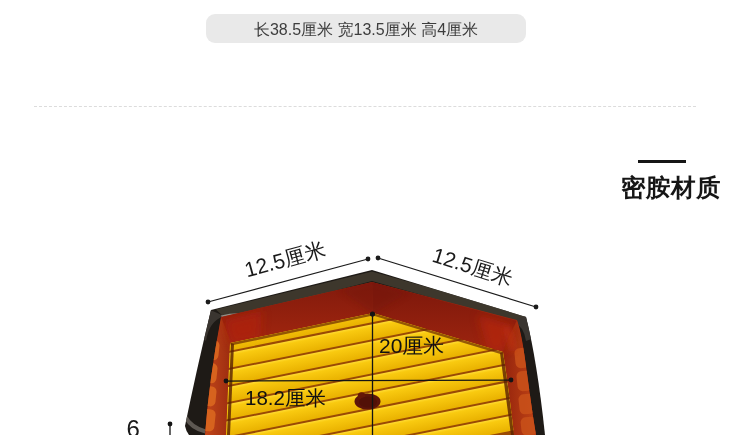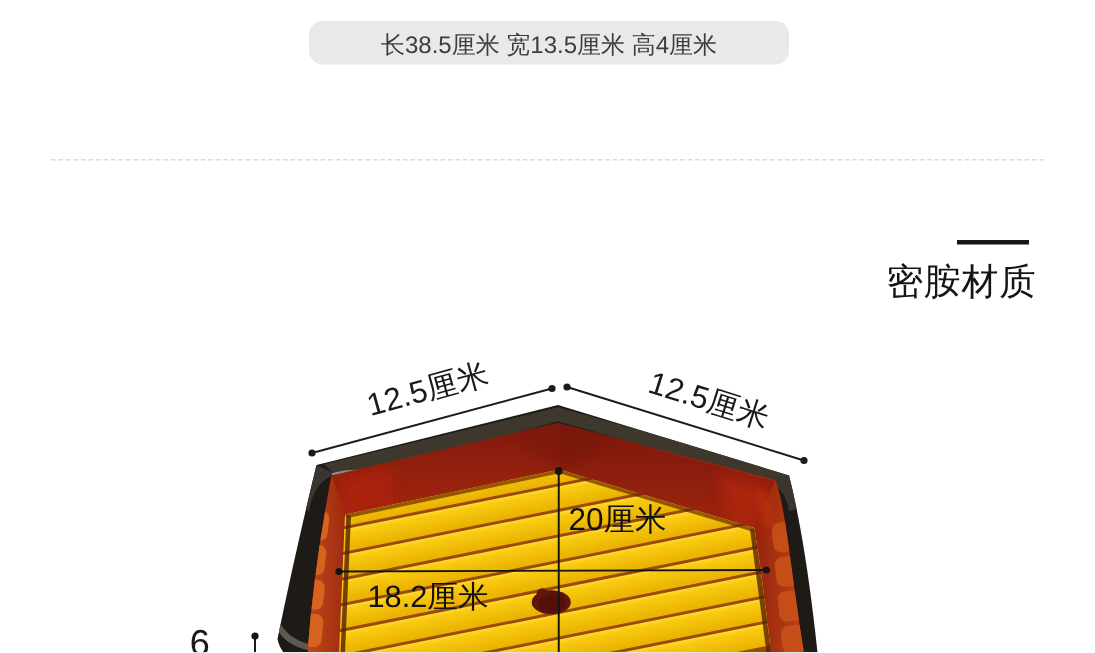--- a/index.html
+++ b/index.html
@@ -10,21 +10,21 @@
 </head>
 <body>
 <div id="page">
 
 <div class="abs" style="left:206px;top:14px;width:320px;height:29px;background:#e9e9e9;border-radius:9px;display:flex;align-items:center;justify-content:center;font-size:16px;color:#3d3d3d;padding-top:3px;box-sizing:border-box;">长38.5厘米 宽13.5厘米 高4厘米</div>
 
 <div class="abs" style="left:34px;top:106px;width:662px;height:0;border-top:1px dashed #dcdcdc;"></div>
 
 <div class="abs" style="left:638px;top:159.5px;width:48px;height:3px;background:#161616;"></div>
 
-<div class="abs" style="left:591px;top:171px;font-size:24.5px;color:#151515;letter-spacing:0.5px;">密胺材质</div>
+<div class="abs" style="left:621px;top:171px;font-size:24.5px;color:#151515;letter-spacing:0.5px;font-weight:bold;">密胺材质</div>
 
 <svg class="abs" style="left:0;top:0;" width="730" height="435" viewBox="0 0 730 435">
 <defs>
   <linearGradient id="wallTL" x1="0" y1="0" x2="0" y2="1">
     <stop offset="0" stop-color="#821a0c"></stop>
     <stop offset="1" stop-color="#a2260f"></stop>
   </linearGradient>
   <linearGradient id="wallTR" x1="0" y1="0" x2="0" y2="1">
     <stop offset="0" stop-color="#7c170b"></stop>
     <stop offset="1" stop-color="#9e250f"></stop>

